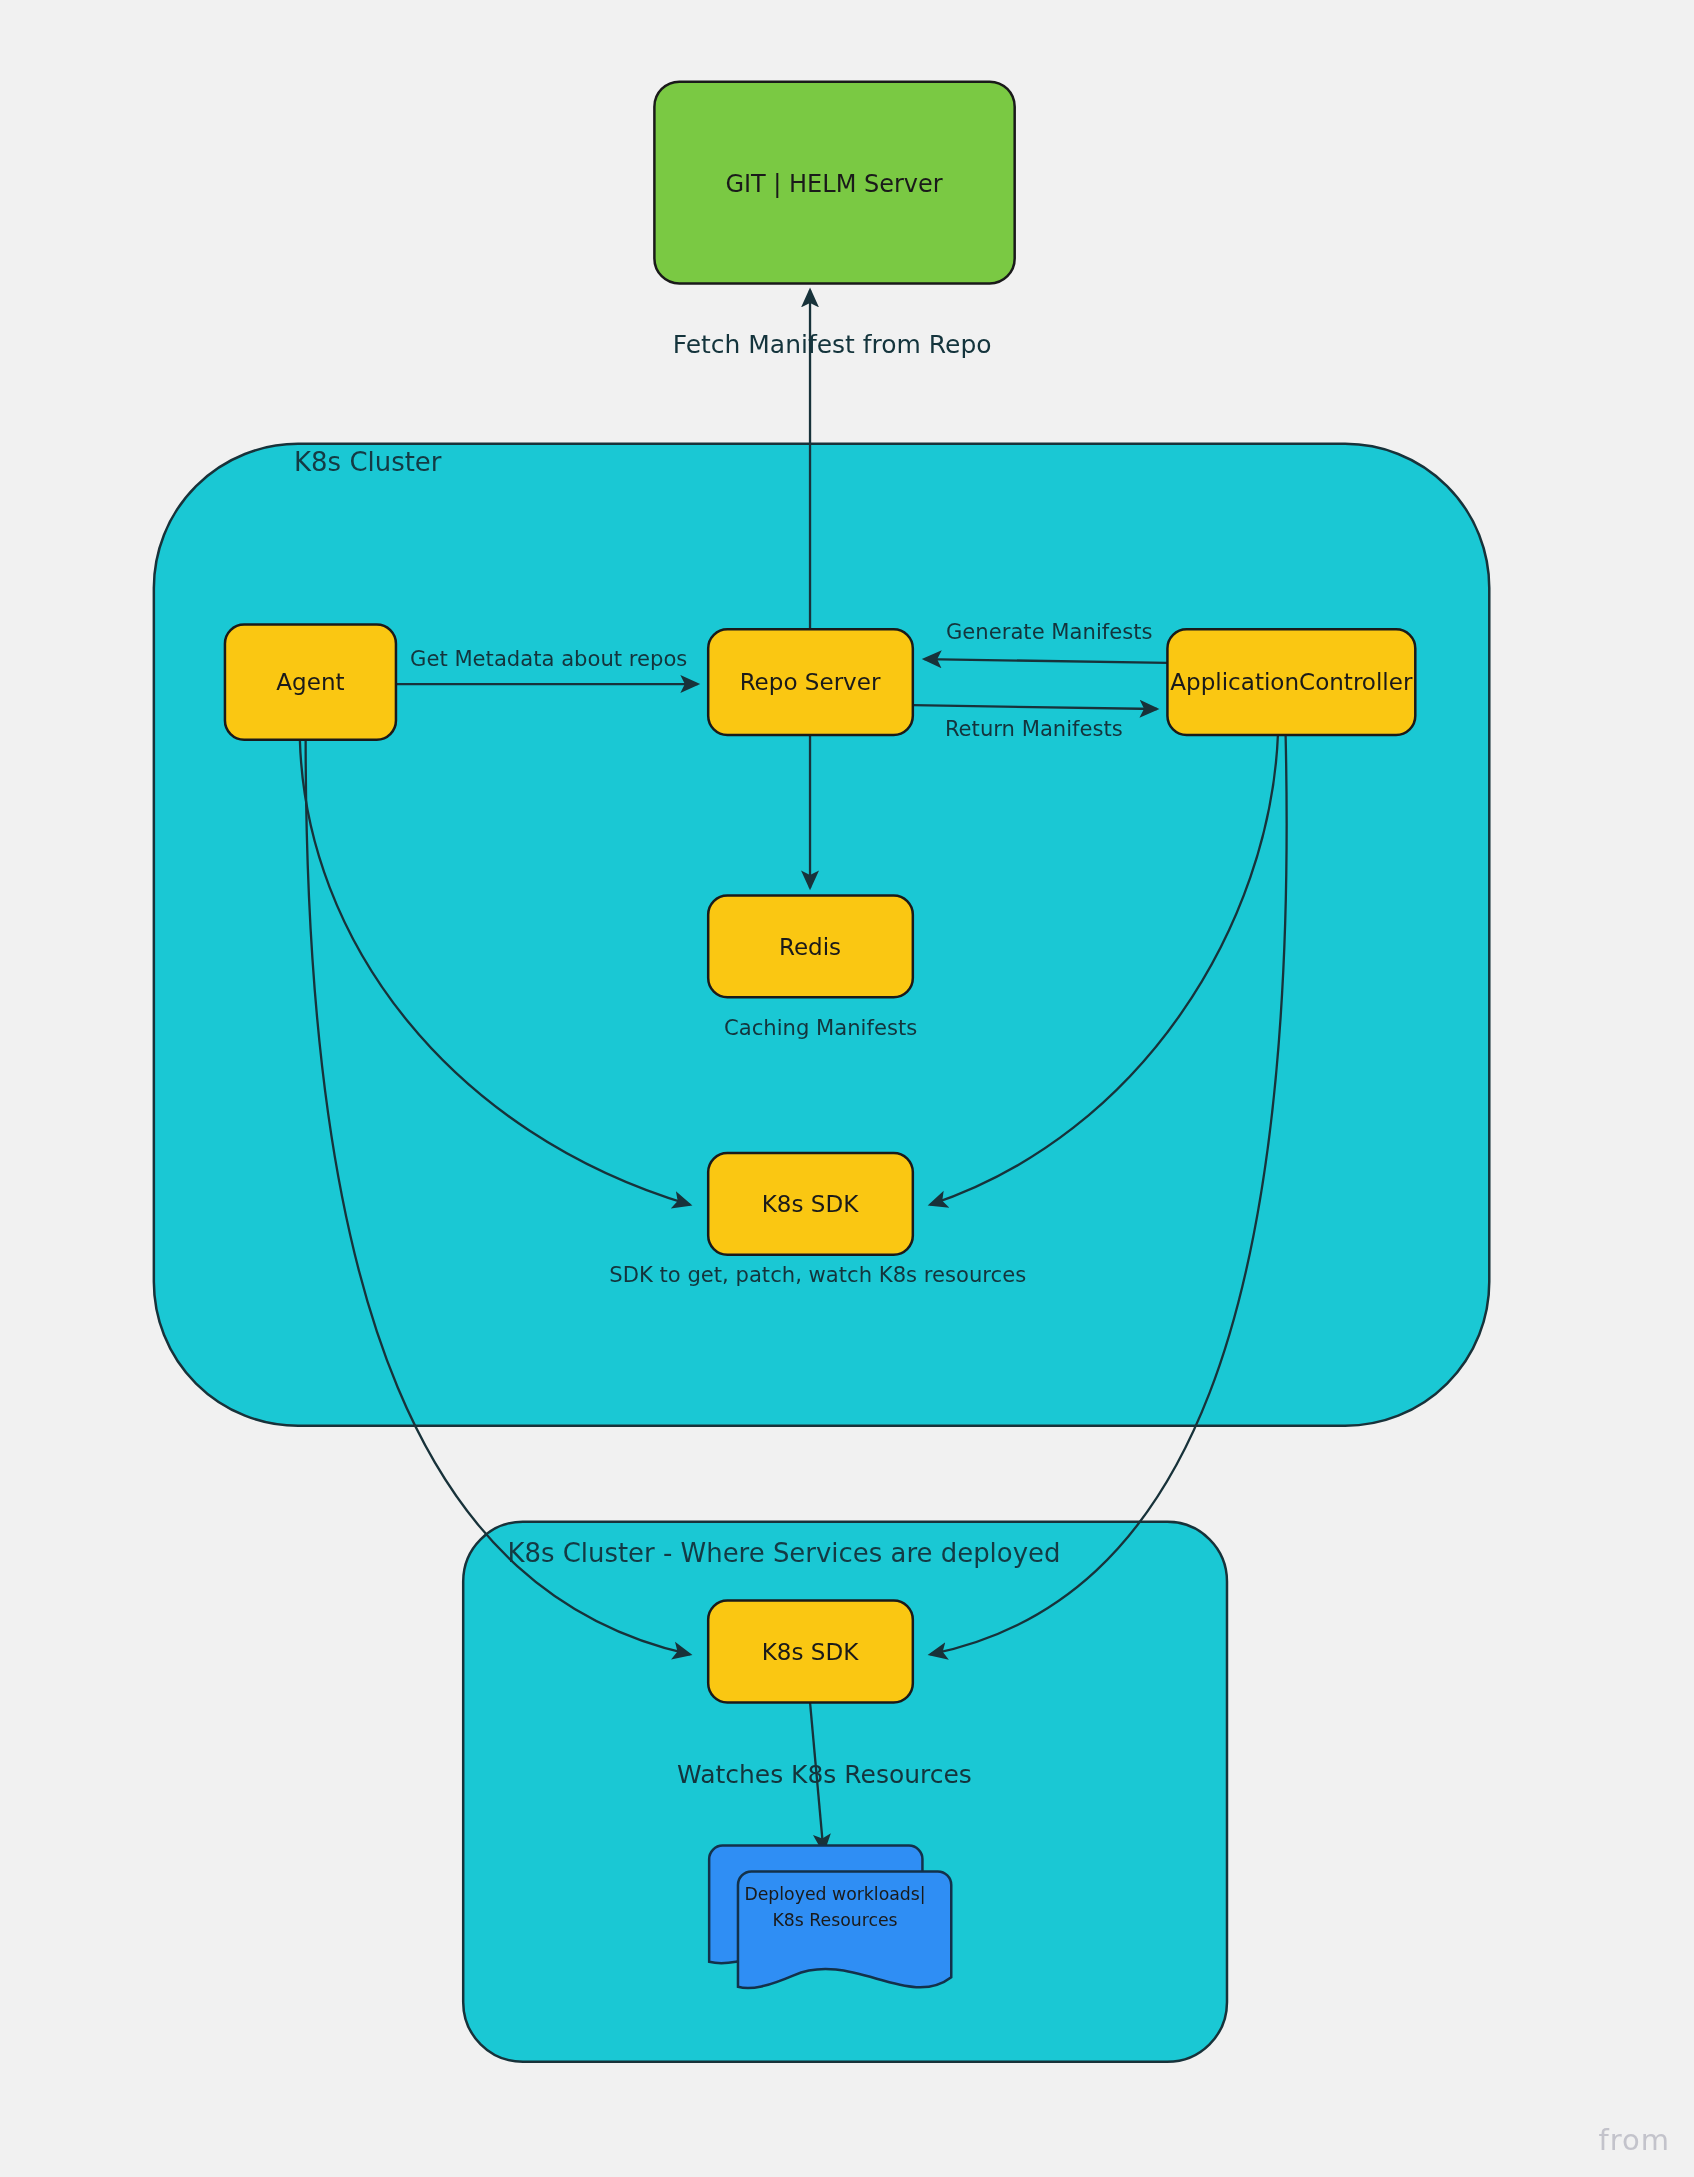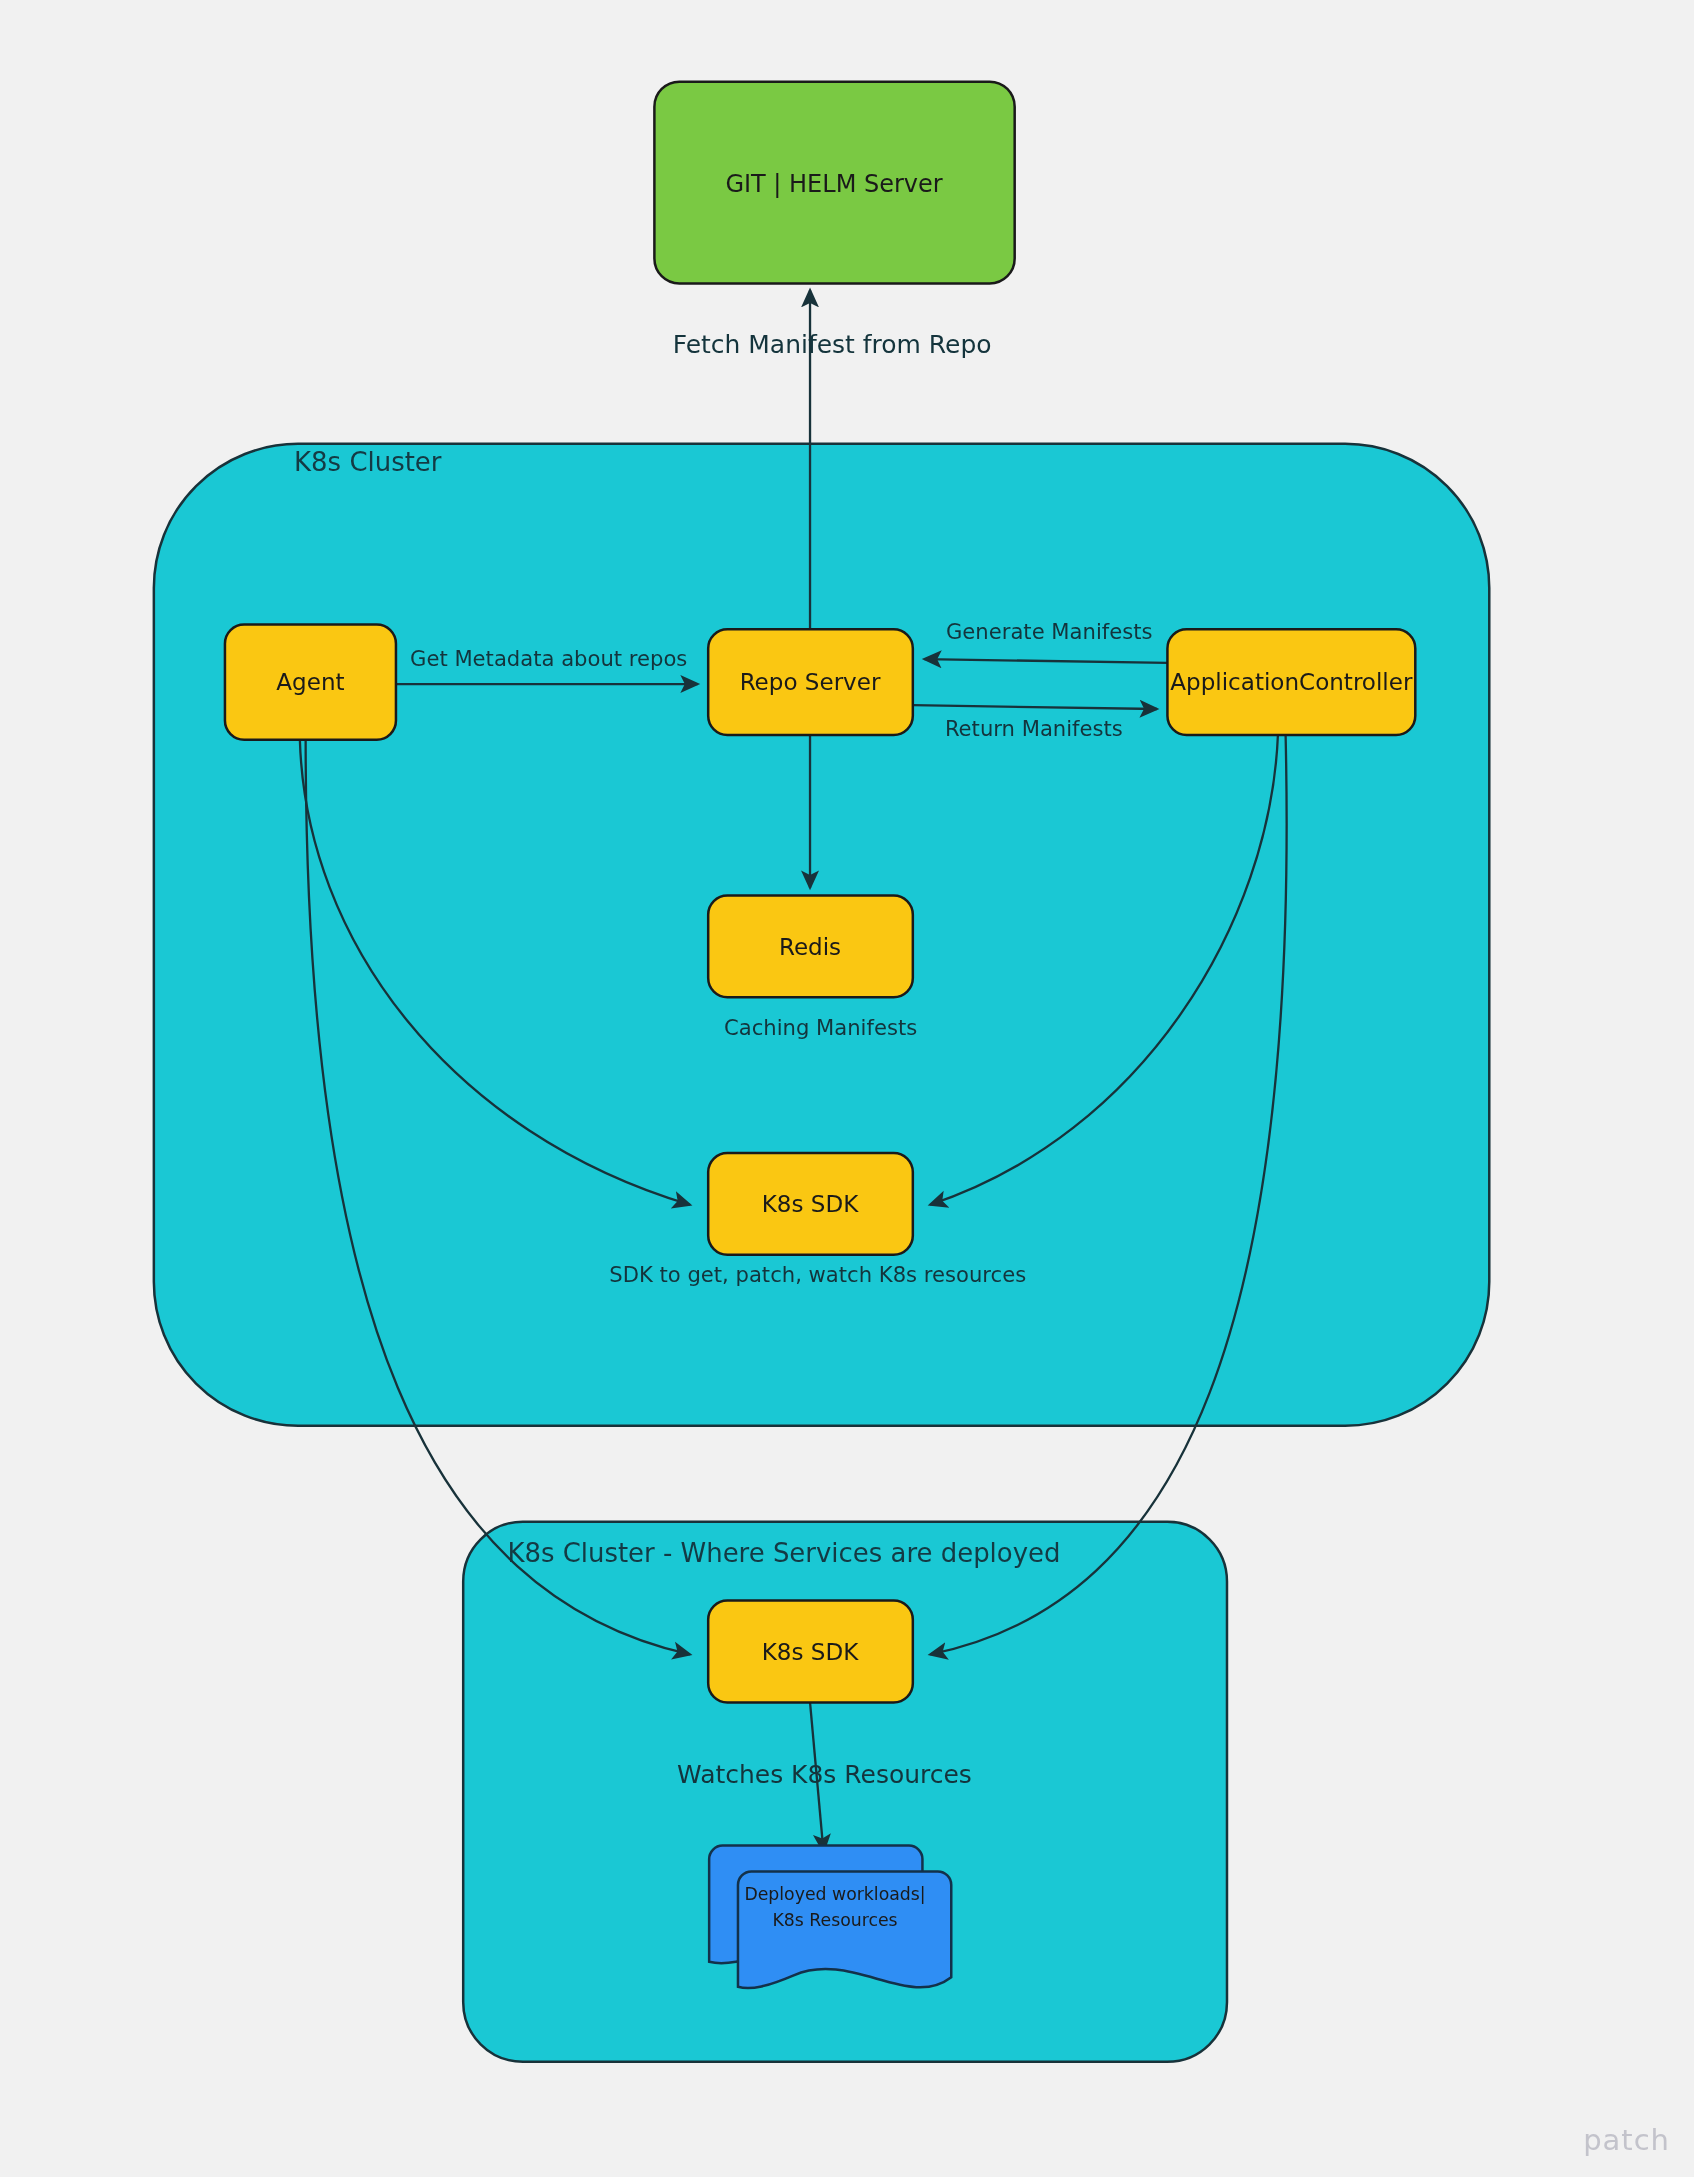--- a/index.html
+++ b/index.html
@@ -183,16 +183,16 @@
                L 990 2058
                C 946 2092, 886 2030, 826 2056
                C 800 2067, 782 2072, 768 2068
                Z" fill="#2f8ef4" stroke="#13314a" stroke-width="2.6"></path>
       <text class="node-label" x="869" y="1972" font-size="18">Deployed workloads|</text>
       <text class="node-label" x="869" y="1999" font-size="18">K8s Resources</text>
     </g>
 
   </svg>
 
-  <div class="watermark">patch</div>
+  <div class="watermark">from</div>
 
 </div>
 
 
 </body></html>

